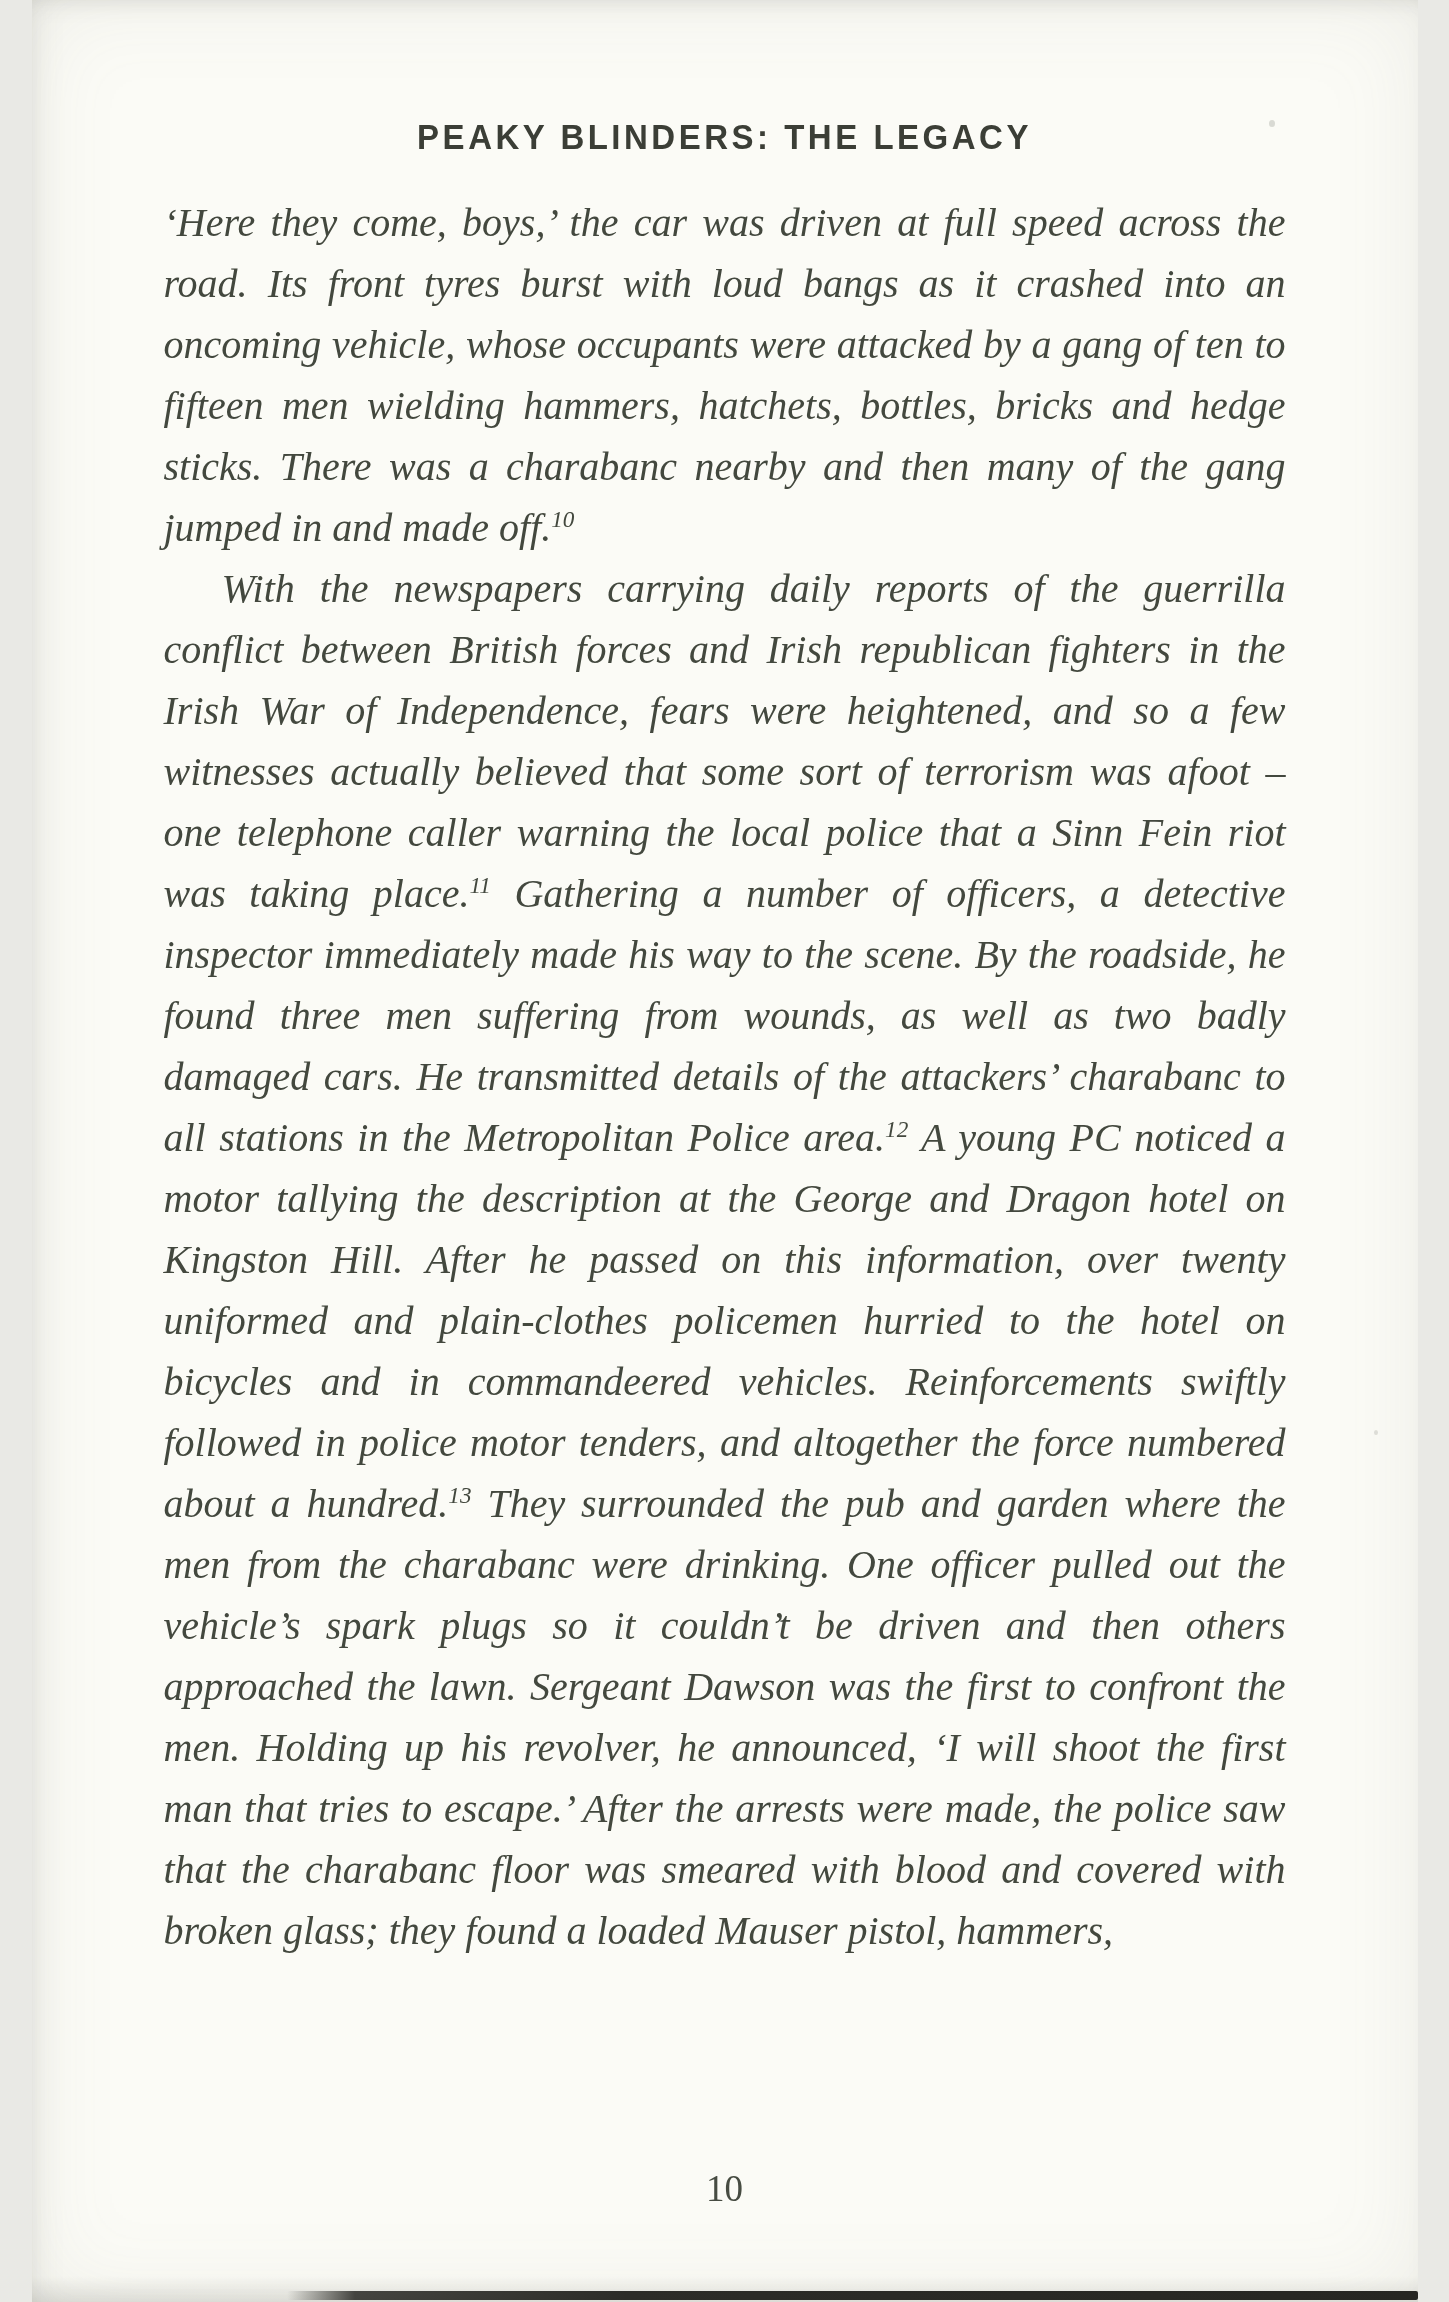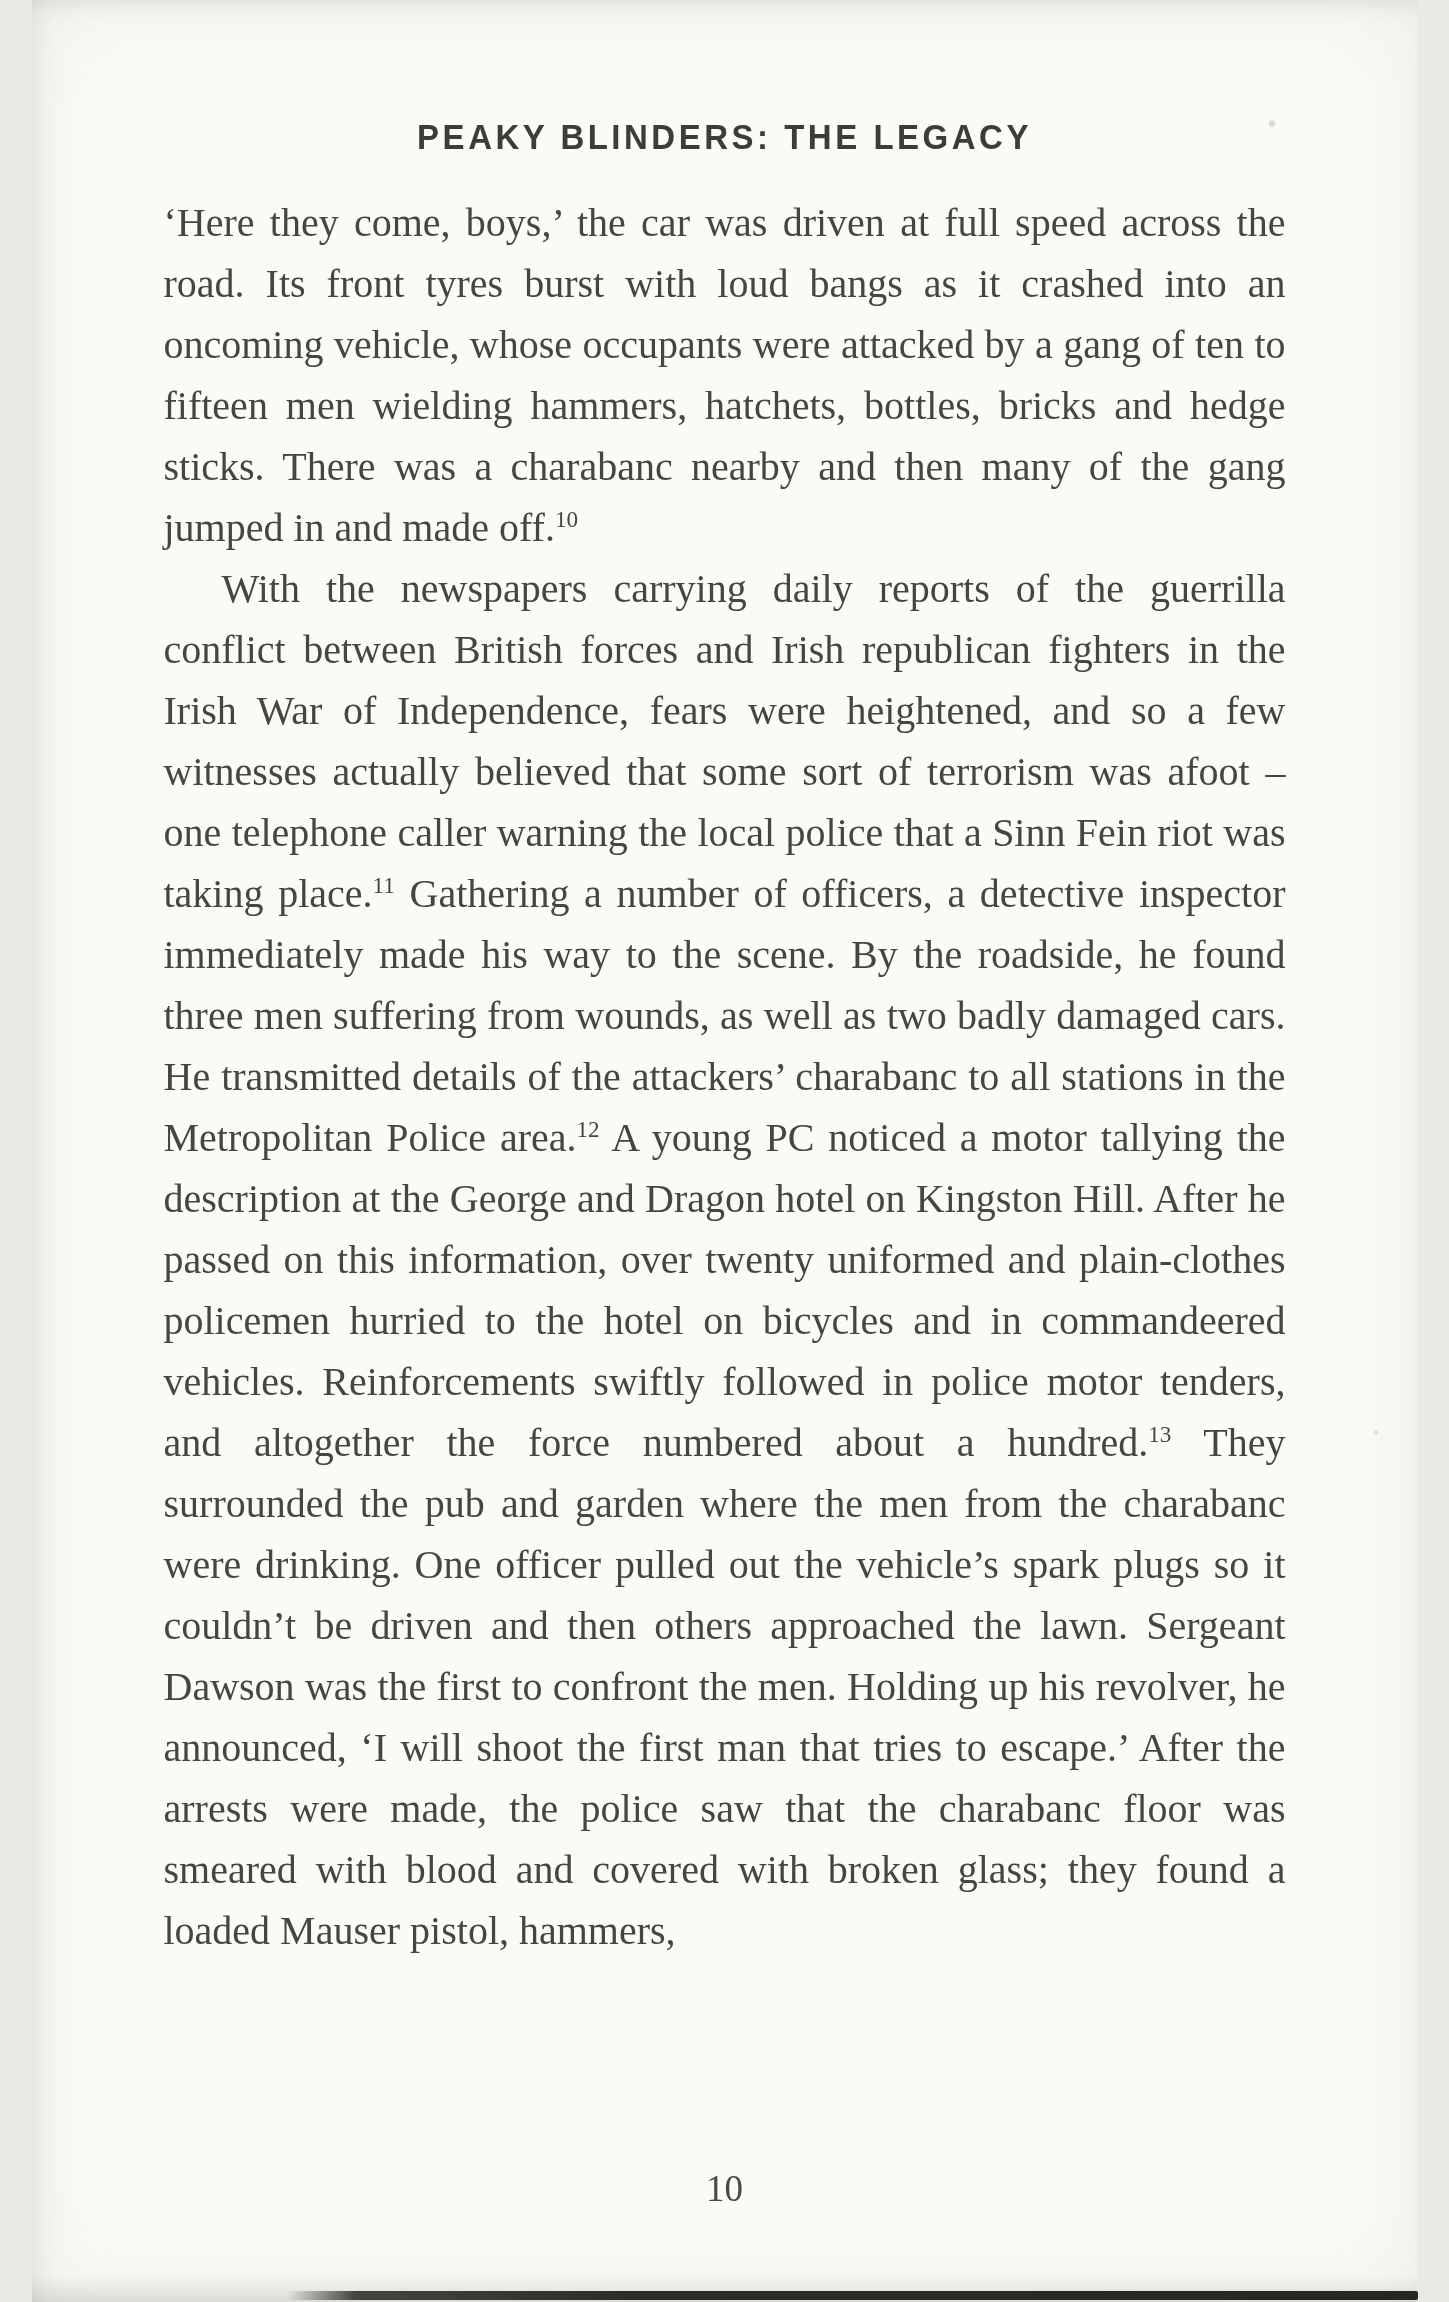--- a/index.html
+++ b/index.html
@@ -35,20 +35,21 @@
     margin: 38px auto 0 auto;
     text-align: justify;
     font-size: 40px;
     line-height: 61px;
     color: #43483e;
   }
   .para {
     margin: 0;
     padding: 0;
     hyphens: none;
+    font-style: italic;
   }
   .para.indent {
     text-indent: 58px;
   }
   sup.fn {
     font-size: 58%;
     line-height: 0;
     vertical-align: super;
     letter-spacing: 0;
   }

